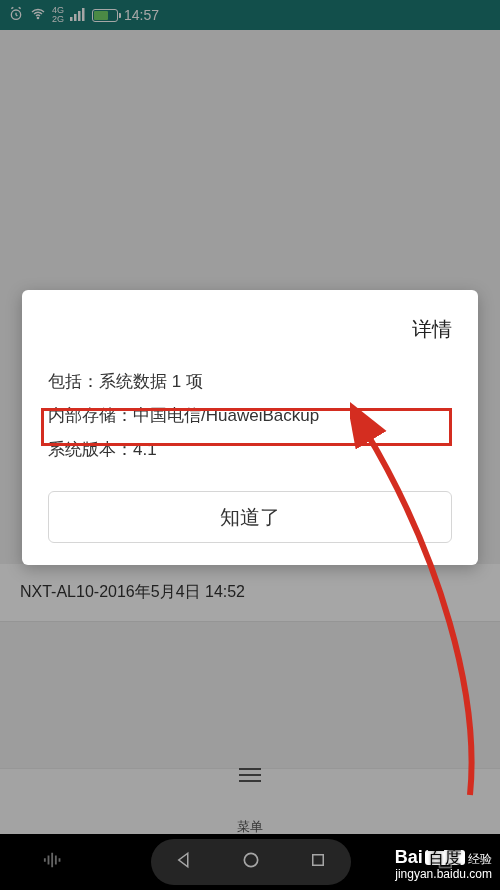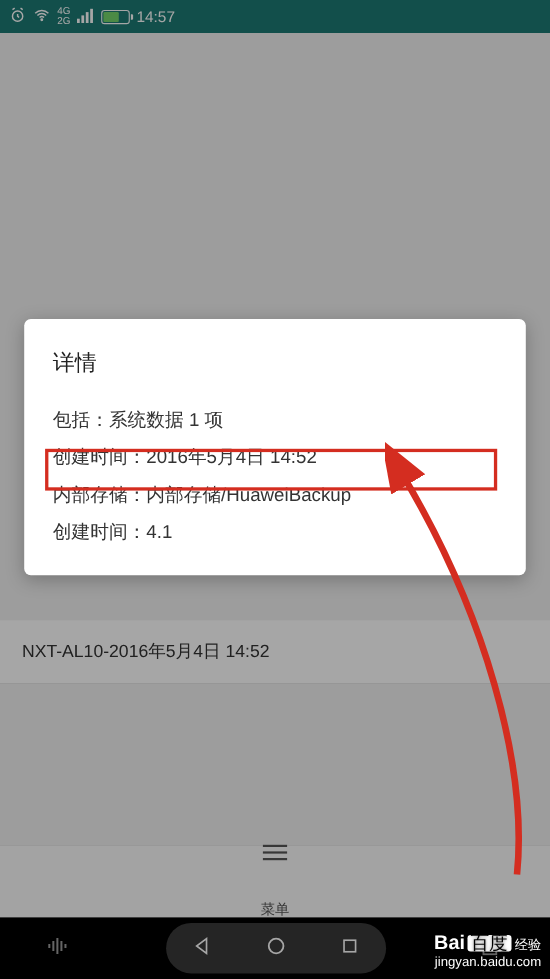--- a/index.html
+++ b/index.html
@@ -72,21 +72,21 @@
     position: absolute; inset: 0; background: rgba(0,0,0,0.35);
   }
 
   
   .dialog {
     position: absolute; top: 290px; left: 22px; right: 22px;
     background: #fff; border-radius: 6px;
     box-shadow: 0 4px 16px rgba(0,0,0,0.25);
     padding: 26px 26px 22px;
   }
-  .dialog-title { text-align: left; font-size: 20px; color: #222; margin-bottom: 22px; }
+  .dialog-title { text-align: right; font-size: 20px; color: #222; margin-bottom: 22px; }
   .dialog-row { font-size: 17px; color: #333; line-height: 34px; }
   .row-label { display: inline; }
   .row-value { display: inline; }
   .ok-btn {
     margin-top: 24px; width: 100%; height: 52px;
     border: 1px solid #d6d6d6; border-radius: 6px;
     background: #fff; color: #333; font-size: 20px;
     display: flex; align-items: center; justify-content: center;
     cursor: pointer;
   }
@@ -195,29 +195,29 @@
 
   <div class="overlay"></div>
 
   <div class="dialog">
     <div class="dialog-title">详情</div>
 
     <div class="dialog-row">
       <span class="row-label">包括：</span><span class="row-value">系统数据 1 项</span>
     </div>
     <div class="dialog-row">
-      <span class="row-label">创建时间：</span><span class="row-value">2016年5月4日 14:52</span>
+      <span class="row-label">内部存储：</span><span class="row-value">中国电信/HuaweiBackup</span>
     </div>
     <div class="dialog-row">
-      <span class="row-label">内部存储：</span><span class="row-value">内部存储/HuaweiBackup</span>
-    </div>
-    <div class="dialog-row">
-      <span class="row-label">创建时间：</span><span class="row-value">4.1</span>
-    </div>
-
+      <span class="row-label">系统版本：</span><span class="row-value">4.1</span>
+    </div>
+
+    <button class="ok-btn">
+      <span>知道了</span>
+    </button>
   </div>
 
   <div class="highlight-box"></div>
 
   <svg class="arrow-svg" viewBox="0 0 150 410">
     <defs>
       <marker id="ah" markerWidth="10" markerHeight="10" refX="2" refY="3" orient="auto">
         <path d="M0,0 L0,6 L8,3 z" fill="#d42d20"></path>
       </marker>
     </defs>

